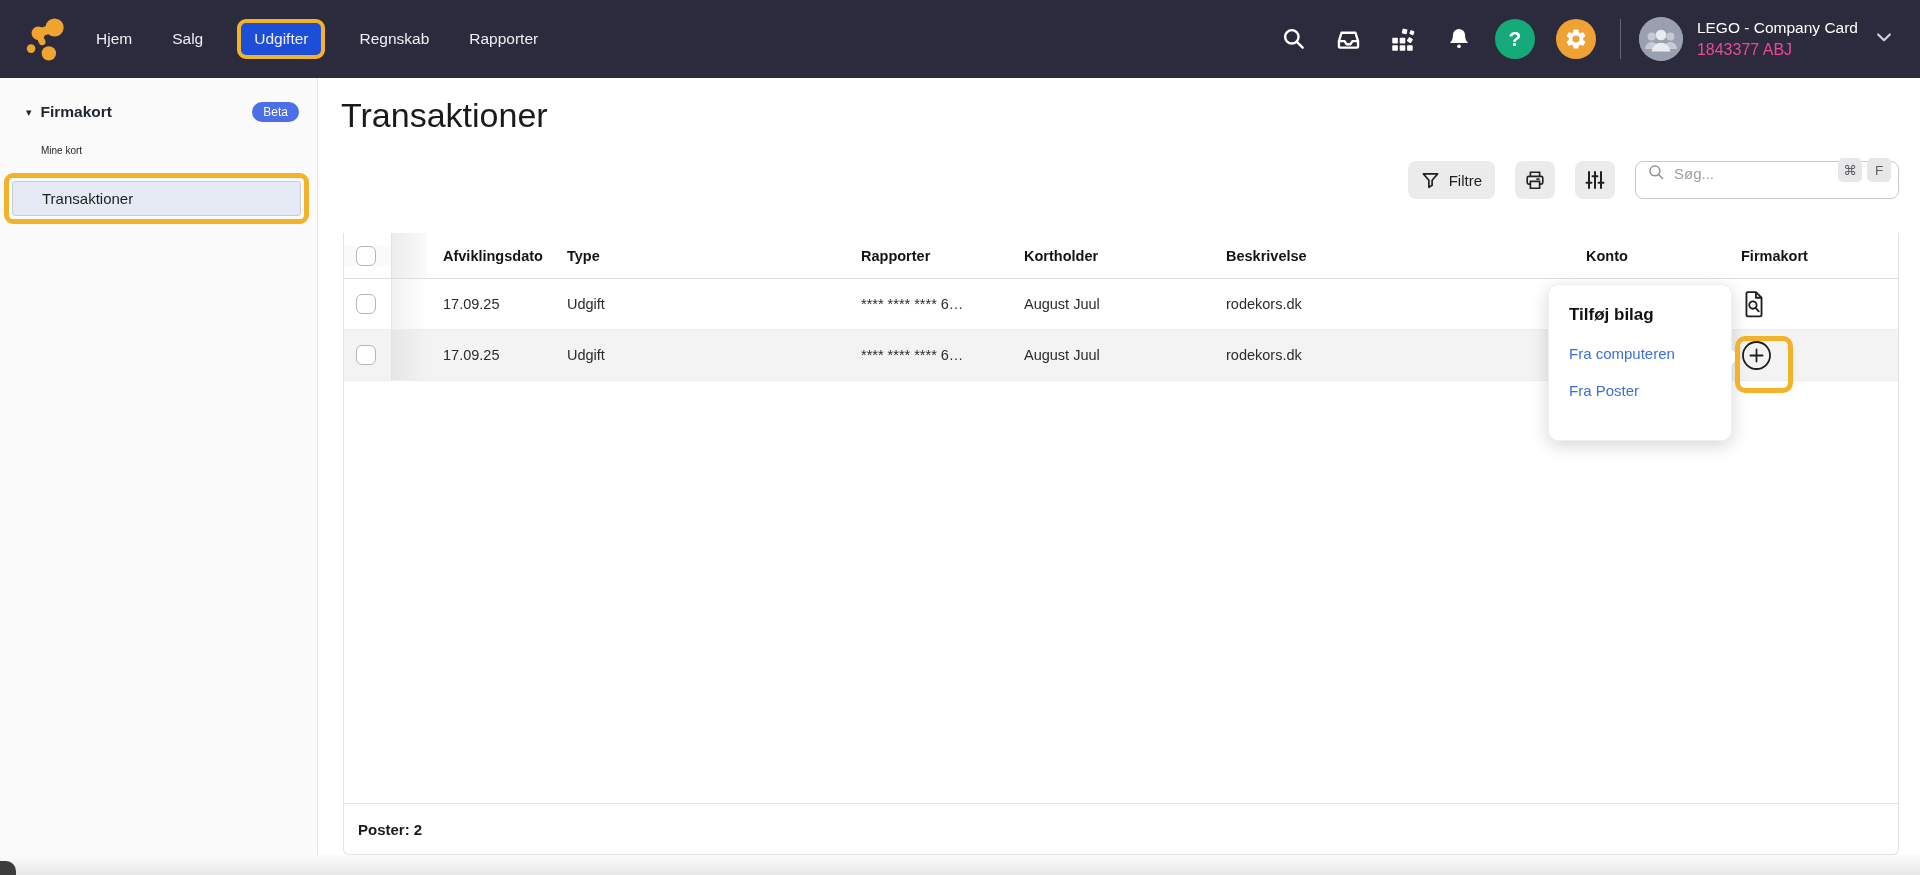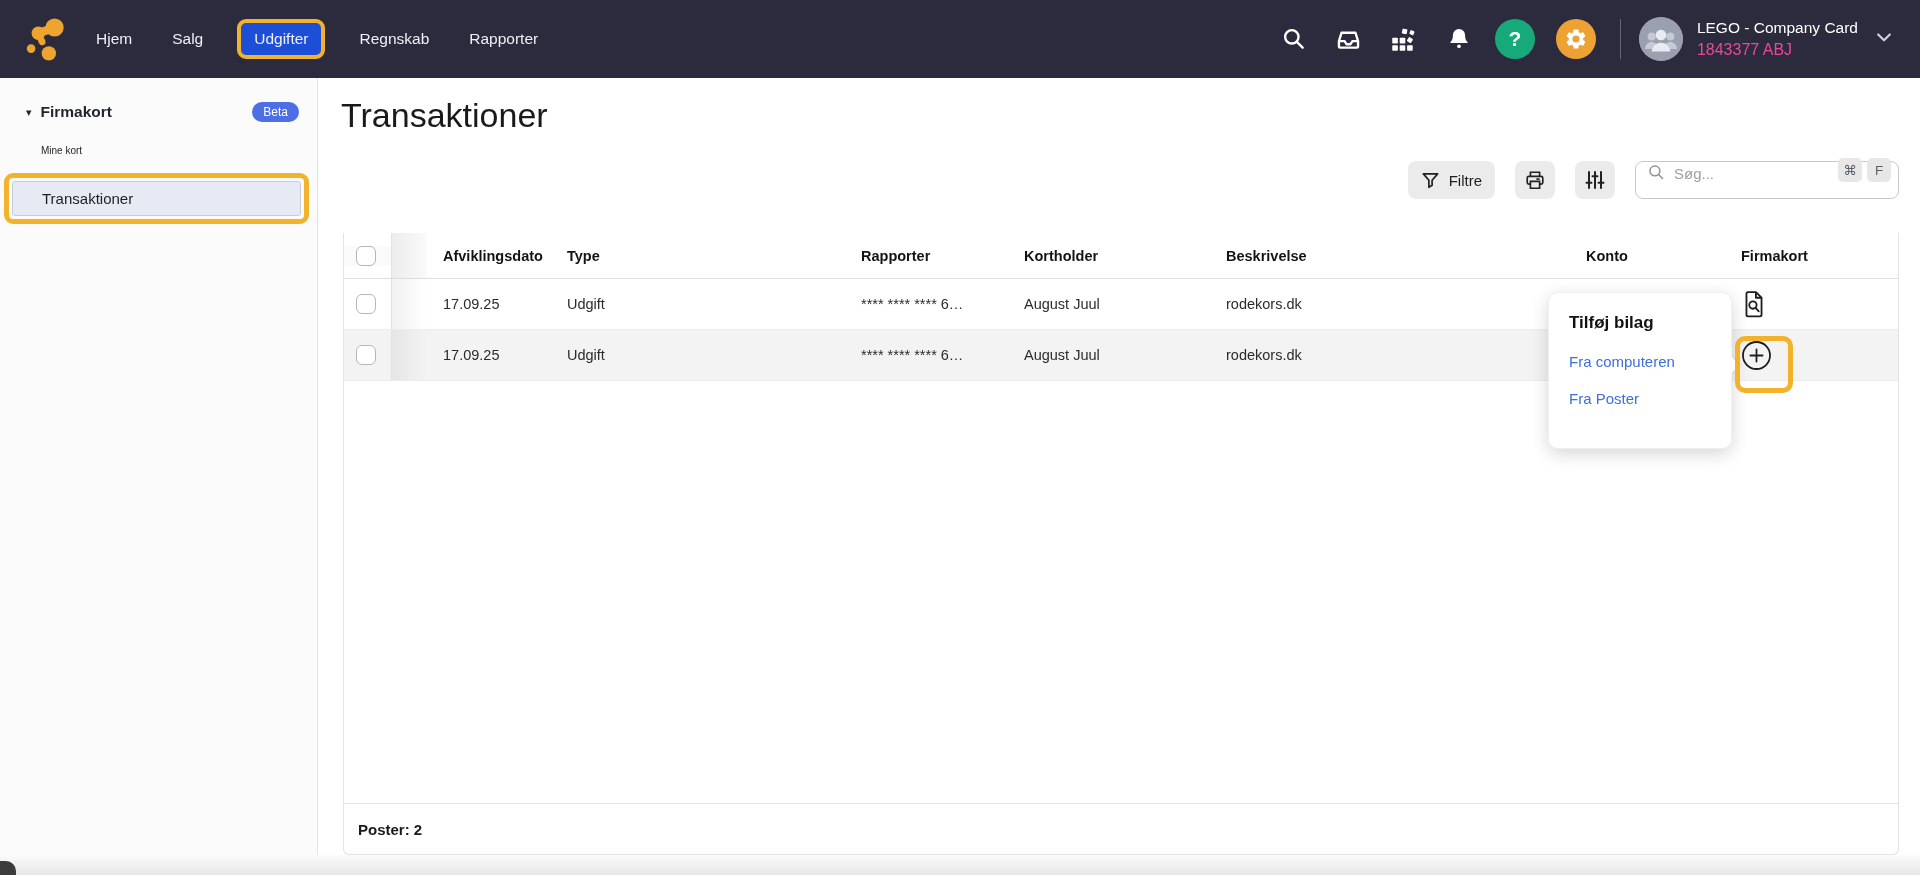--- a/index.html
+++ b/index.html
@@ -71,21 +71,21 @@
   .checkbox { width:20px; height:20px; border:1.5px solid #B6B6B6; border-radius:6px; background:#fff; }
   .gutter { align-self:stretch; border-left:1px solid #E2E2E2;
     background:linear-gradient(to right, rgba(0,0,0,0.055), rgba(0,0,0,0)); }
   .thead .cell-check, .thead .gutter { background-color:#FAFAFA; }
   .t-filler { flex:1; }
   .tfoot { height:51px; border-top:1px solid #E3E3E3; display:flex; align-items:center;
     padding-left:14px; font-size:15px; font-weight:bold; color:#1A1A1A; }
   .icon-cell { display:flex; align-items:center; }
 
   
-  .popup { position:absolute; left:1548px; top:292px; width:184px; height:157px; background:#fff;
+  .popup { position:absolute; left:1548px; top:284px; width:184px; height:157px; background:#fff;
     border:1px solid #F0F0F0; border-radius:10px; box-shadow:0 5px 18px rgba(0,0,0,0.16); z-index:20;
     padding:20px 0 0 20px; }
   .popup-notch { position:absolute; right:-6px; top:66px; width:12px; height:12px; background:#fff;
     transform:rotate(45deg); box-shadow:2px -2px 3px rgba(0,0,0,0.05); }
   .popup-title { font-size:17px; font-weight:bold; color:#111; }
   .popup-link { font-size:15px; color:#3D6FD7; margin-top:20px; cursor:pointer; }
 
   
   .ann-plus { position:absolute; left:1735px; top:336px; width:58px; height:57px;
     border:5px solid #F2B32B; border-radius:10px; z-index:30; }

